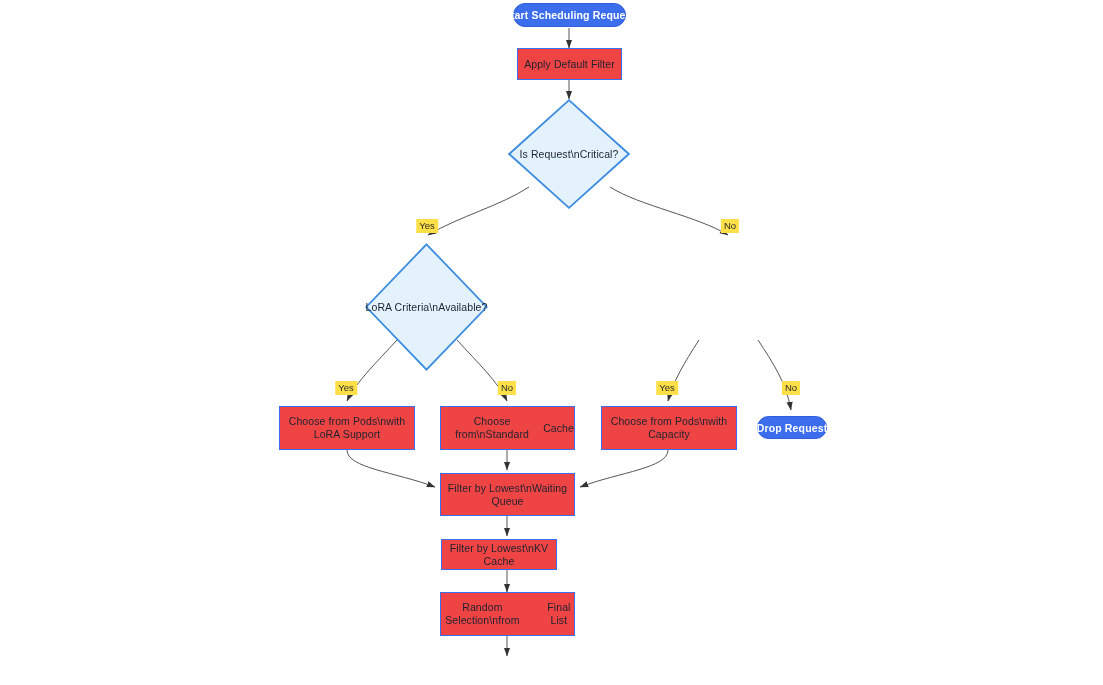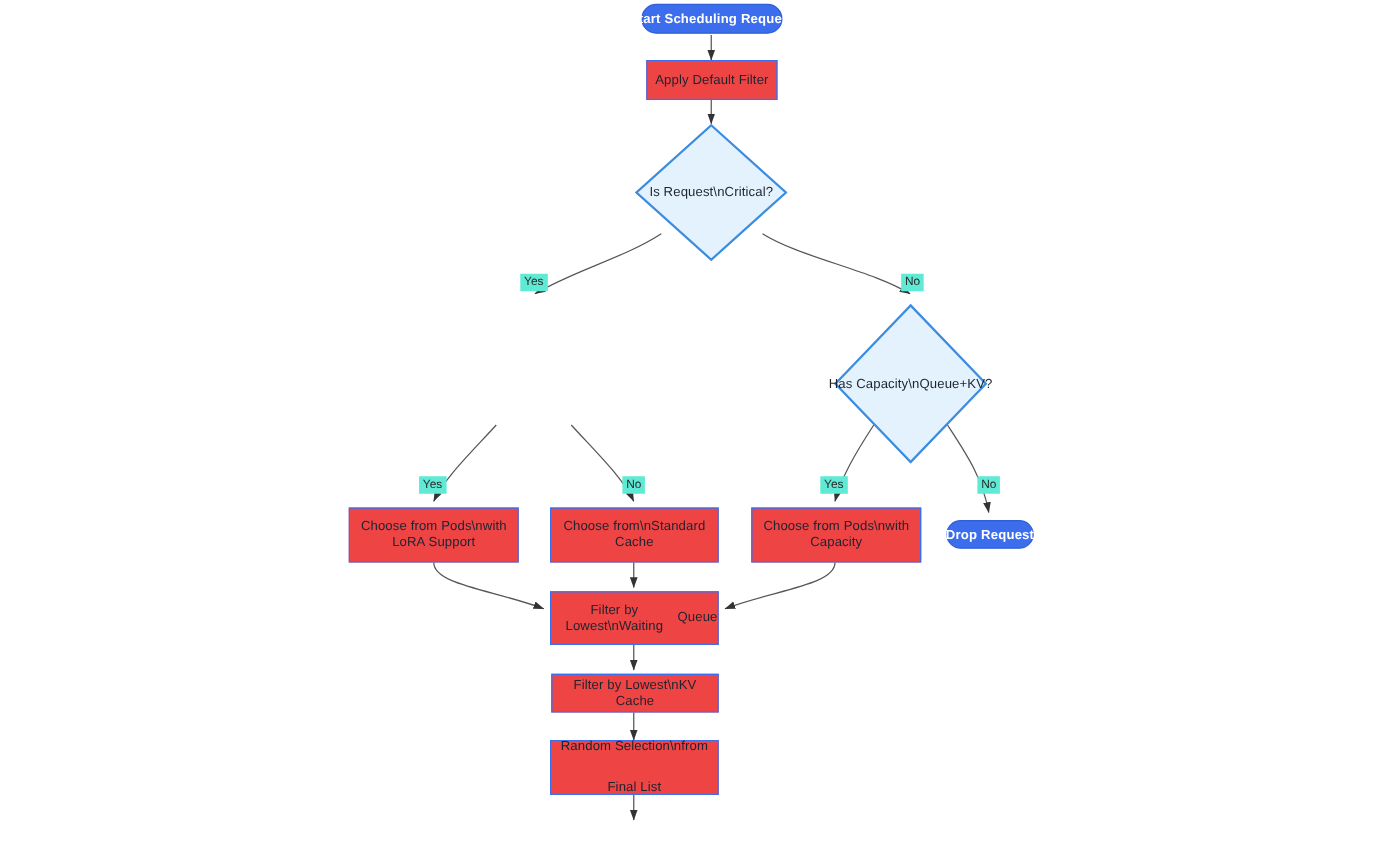--- a/index.html
+++ b/index.html
@@ -72,21 +72,21 @@
     position: relative;
     z-index: 2;
     font-size: 10.5px;
     line-height: 13px;
     color: #1d2330;
     letter-spacing: 0.1px;
     white-space: nowrap;
   }
   .edge-label {
     position: absolute;
-    background: #5eead4;
+    background: #fde047;
     color: #2a2a2a;
     font-size: 9.5px;
     line-height: 12px;
     padding: 1px 3px;
     box-sizing: border-box;
     transform: translate(-50%, -50%);
     white-space: nowrap;
     text-align: center;
   }
   .node-label-text {
@@ -144,57 +144,57 @@
     <span class="node-label-text">Apply Default Filter</span>
   </div>
 
   <div class="node node-decision" style="left:508px; top:99px; width:122px; height:110px;text-align:center;">
     <svg class="diamond-shape" viewBox="0 0 122 110" preserveAspectRatio="none" xmlns="http://www.w3.org/2000/svg">
       <polygon points="61,1.2 120.8,55 61,108.8 1.2,55" fill="#e3f2fd" stroke="#3c8ce0" stroke-width="1.8"></polygon>
     </svg>
     <span class="diamond-label">Is Request\nCritical?</span>
   </div>
 
-
-  <div class="node node-decision" style="left:667px; top:243px; width:123px; height:128px;">
+  <div class="node node-decision" style="left:365px; top:243px; width:123px; height:128px;">
     <svg class="diamond-shape" viewBox="0 0 123 128" preserveAspectRatio="none" xmlns="http://www.w3.org/2000/svg">
       <polygon points="61.5,1.3 121.7,64 61.5,126.7 1.3,64" fill="#e3f2fd" stroke="#3c8ce0" stroke-width="1.8"></polygon>
     </svg>
-    <span class="diamond-label">Has Capacity\nQueue+KV?</span>
-  </div>
+    <span class="diamond-label">LoRA Criteria\nAvailable?</span>
+  </div>
+
 
   <div class="node node-process" style="left:279px; top:406px; width:136px; height:44px; flex-direction:column;">
     <span class="node-label-text">Choose from Pods\nwith</span>
     <span class="node-label-text">LoRA Support</span>
   </div>
 
-  <div class="node node-process" style="left:440px; top:406px; width:135px; height:44px; flex-direction:column;">
+  <div class="node node-process" style="left:440px; top:406px; width:135px; height:44px; ">
     <span class="node-label-text">Choose from\nStandard</span>
     <span class="node-label-text">Cache</span>
   </div>
 
   <div class="node node-process" style="left:601px; top:406px; width:136px; height:44px; flex-direction:column;">
     <span class="node-label-text">Choose from Pods\nwith</span>
     <span class="node-label-text">Capacity</span>
   </div>
 
   <div class="node node-terminal" style="left:757px; top:416px; width:70px; height:23px;align-items:center;">
     <span class="node-label-text">Drop Request</span>
   </div>
 
-  <div class="node node-process" style="left:440px; top:473px; width:135px; height:43px; flex-direction:row;">
+  <div class="node node-process" style="left:440px; top:473px; width:135px; height:43px; flex-direction:column;">
     <span class="node-label-text">Filter by Lowest\nWaiting</span>
     <span class="node-label-text">Queue</span>
   </div>
 
-  <div class="node node-process" style="left:441px; top:539px; width:134px; height:31px;">
+  <div class="node node-process" style="left:441px; top:539px; width:116px; height:31px;">
     <span class="node-label-text">Filter by Lowest\nKV Cache</span>
   </div>
 
-  <div class="node node-process" style="left:440px; top:592px; width:135px; height:44px; flex-direction:column;gap:20px;">
+  <div class="node node-process" style="left:440px; top:592px; width:135px; height:44px; flex-direction:row;gap:20px;">
     <span class="node-label-text">Random Selection\nfrom</span>
     <span class="node-label-text">Final List</span>
   </div>
 
   <div class="node node-terminal" style="left:493px; top:659px; width:28px; height:22px;margin-top:40px;">
     <span class="node-label-text">End</span>
   </div>
 
   <div class="edge-label" style="left:427px; top:226px;">Yes</div>
   <div class="edge-label" style="left:730px; top:226px;">No</div>

